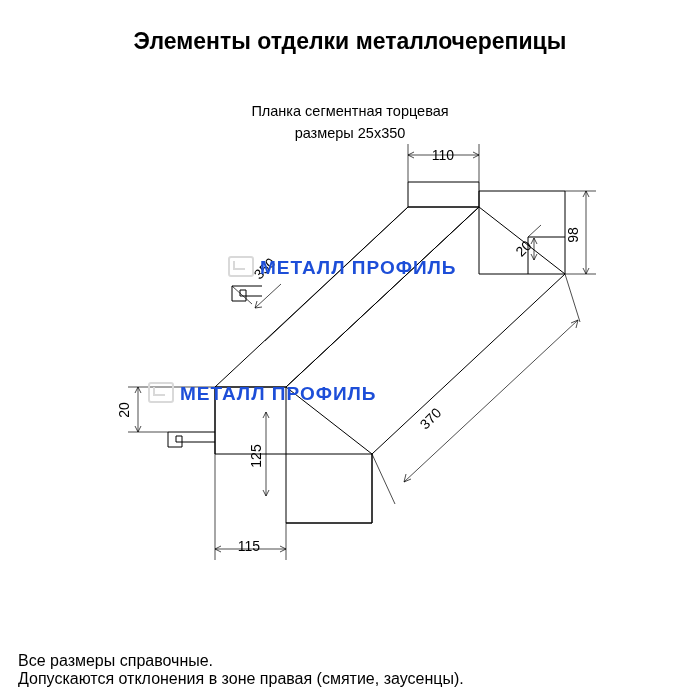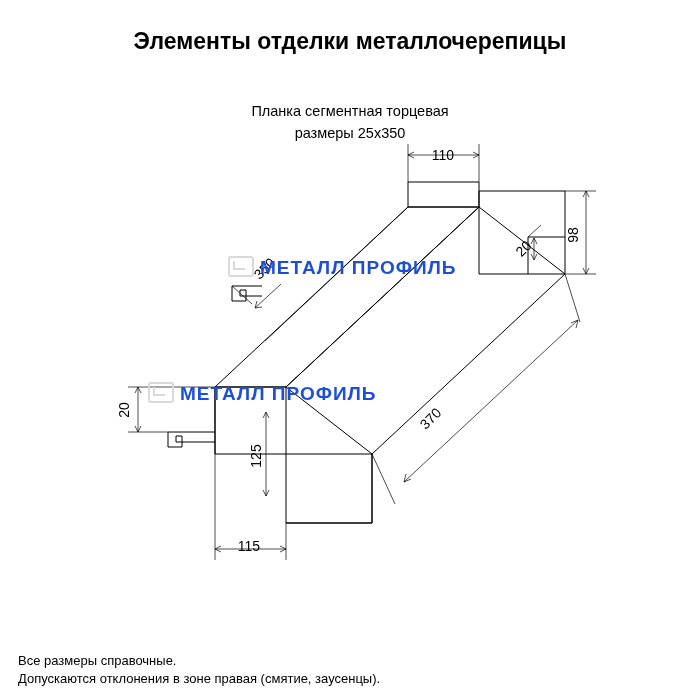--- a/index.html
+++ b/index.html
@@ -46,21 +46,21 @@
     position: absolute;
     left: 0;
     top: 0;
     width: 700px;
     height: 700px;
   }
   .footnotes {
     position: absolute;
     left: 18px;
     bottom: 16px;
-    font-size: 13px;
+    font-size: 16px;
     line-height: 18px;
   }
   .footnotes div { white-space: nowrap; }
   .wm {
     position: absolute;
     font-family: "Liberation Sans", sans-serif;
     font-size: 19px;
     font-weight: bold;
     color: #1d4ed8;
     letter-spacing: 1px;

